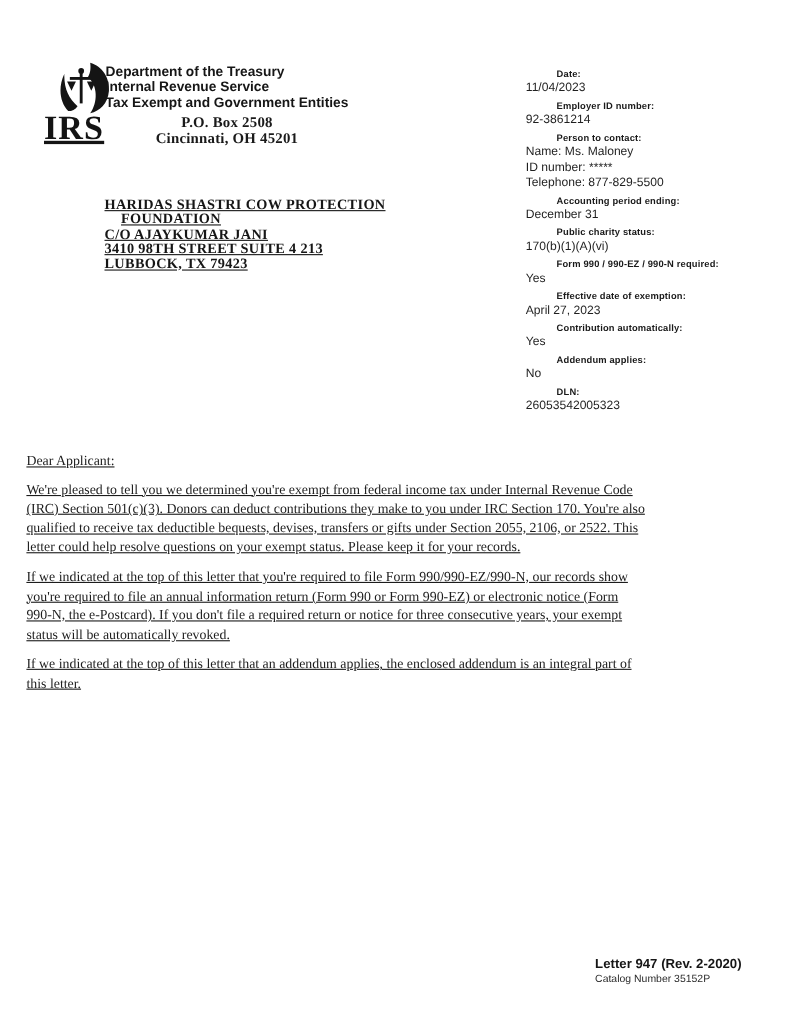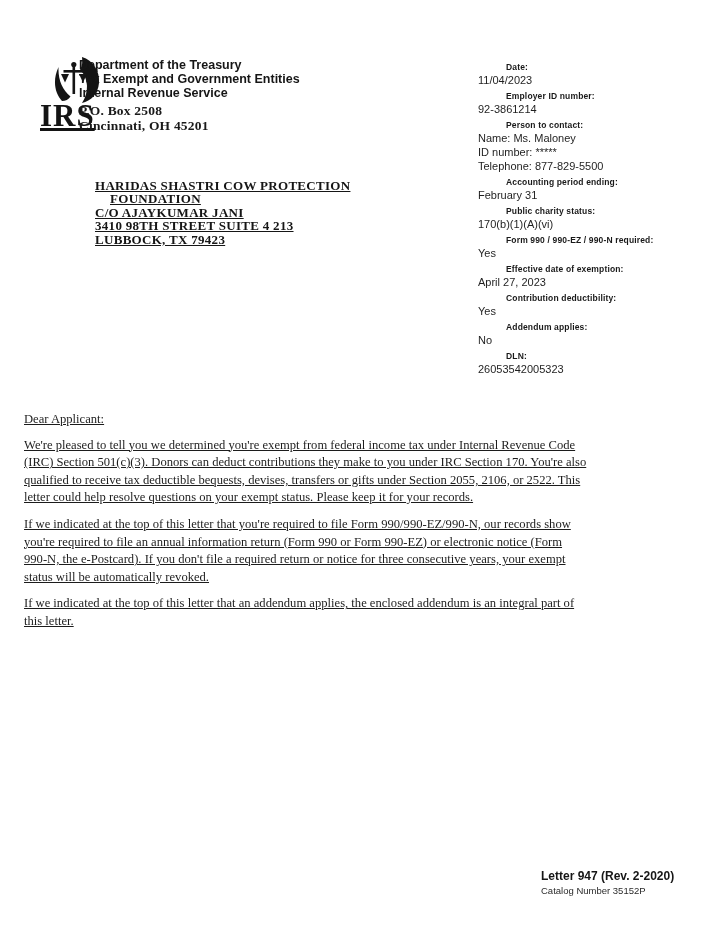--- a/index.html
+++ b/index.html
@@ -14,23 +14,23 @@
   }
 
   
   .logo { position:absolute; left:40px; top:56px; width:100px; height:80px; }
   .logo svg { position:absolute; left:13px; top:0; }
   .logo-text {
     position:absolute; left:0; top:44px;
     font:700 31px/1 "Liberation Serif", serif;
     letter-spacing:1px; color:#141414;text-decoration:underline;
   }
-  .org { position:absolute; left:79px; top:58px; }
+  .org { position:absolute; left:96px; top:58px; }
   .org-line { font:700 12.5px/14.2px "Liberation Sans", sans-serif; color:#161616; }
-  .hq-line  { font:700 13.5px/15px "Liberation Serif", serif; color:#1a1a1a; letter-spacing:.2px; }
+  .hq-line  { font:700 13.5px/15px "Liberation Serif", serif; color:#1a1a1a; letter-spacing:.2px;text-align:center; }
   .hq-line.first { margin-top:2px; }
 
   
   .info { position:absolute; left:475px; top:62px; width:238px; }
   .info .item { margin-bottom:4px; }
   .info .label {
     font:700 8.5px/11px "Liberation Sans", sans-serif;
     color:#191919; letter-spacing:.15px;padding-left:31px;
   }
   .info .value {
@@ -76,22 +76,22 @@
       <path d="M8 18 L16 18 L12 26.5 Z" fill="#141414"></path>
       <path d="M26 18 L34 18 L30 26.5 Z" fill="#141414"></path>
 
       <path d="M9 45 C1.5 37 -0.5 24 5.5 11 C5 24 9.5 34 17.5 40.5 C15.5 43.5 12.5 45 9 45 Z" fill="#141414"></path>
     </svg>
     <div class="logo-text">IRS</div>
   </div>
 
   <div class="org">
     <div class="org-line">Department of the Treasury</div>
+    <div class="org-line">Internal Revenue Service</div>
     <div class="org-line">Tax Exempt and Government Entities</div>
-    <div class="org-line">Internal Revenue Service</div>
     <div class="hq-line first">P.O. Box 2508</div>
     <div class="hq-line">Cincinnati, OH 45201</div>
   </div>
 
   <div class="info">
     <div class="item">
       <div class="label">Date:</div>
       <div class="value">11/04/2023</div>
     </div>
     <div class="item">
@@ -99,36 +99,36 @@
       <div class="value">92-3861214</div>
     </div>
     <div class="item">
       <div class="label">Person to contact:</div>
       <div class="value">Name: Ms. Maloney
 ID number: *****
 Telephone: 877-829-5500</div>
     </div>
     <div class="item">
       <div class="label">Accounting period ending:</div>
-      <div class="value">February 31</div>
+      <div class="value">December 31</div>
     </div>
     <div class="item">
       <div class="label">Public charity status:</div>
       <div class="value">170(b)(1)(A)(vi)</div>
     </div>
     <div class="item">
       <div class="label">Form 990 / 990-EZ / 990-N required:</div>
       <div class="value">Yes</div>
     </div>
     <div class="item">
       <div class="label">Effective date of exemption:</div>
       <div class="value">April 27, 2023</div>
     </div>
     <div class="item">
-      <div class="label">Contribution deductibility:</div>
+      <div class="label">Contribution automatically:</div>
       <div class="value">Yes</div>
     </div>
     <div class="item">
       <div class="label">Addendum applies:</div>
       <div class="value">No</div>
     </div>
     <div class="item">
       <div class="label">DLN:</div>
       <div class="value">26053542005323</div>
     </div>

